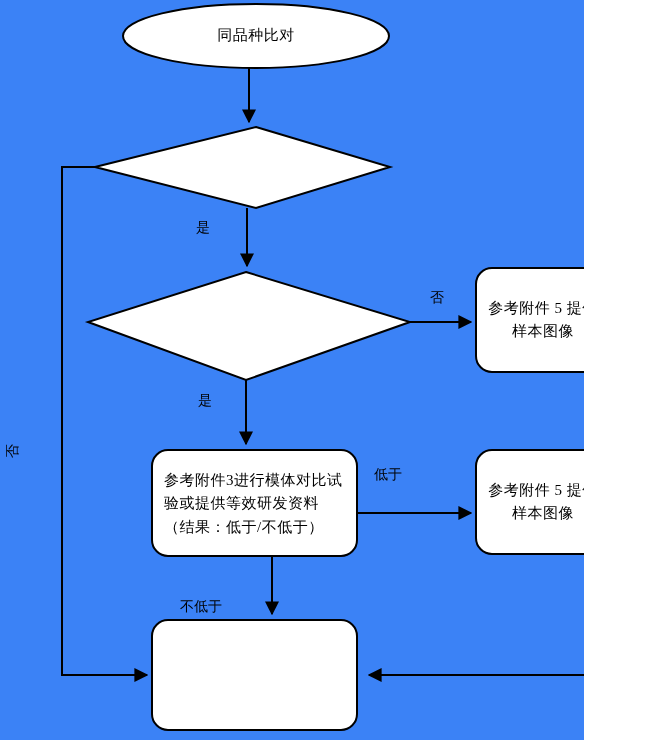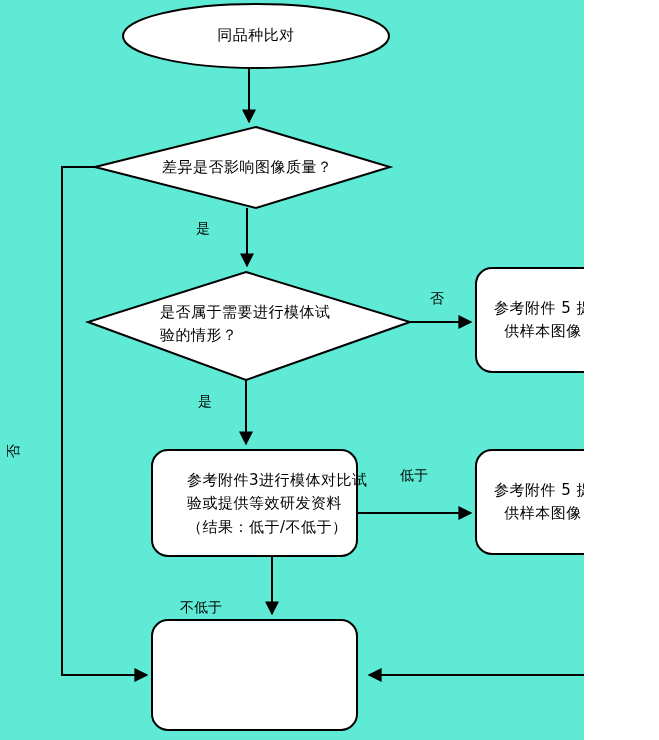--- a/index.html
+++ b/index.html
@@ -7,22 +7,23 @@
     padding: 0;
     background: #ffffff;
   }
   body {
     font-family: "DejaVu Sans", "Liberation Sans", sans-serif;
   }
   #flowchart-root {
     position: relative;
     width: 584px;
     height: 740px;
-    background: #5eead4;
+    background: #3b82f6;
     overflow: hidden;
+    font-family: Liberation Serif, serif;
   }
   svg.layer {
     position: absolute;
     left: 0;
     top: 0;
     width: 659px;
     height: 740px;
   }
   .node-text {
     position: absolute;
@@ -99,36 +100,34 @@
 
     <path class="conn" d="M 272 556 L 272 614" marker-end="url(#arrow)"></path>
 
     <path class="conn" d="M 608 325 L 643 325 L 643 675 L 369 675" marker-end="url(#arrow)"></path>
 
     <path class="conn" d="M 608 513 L 641 513" marker-end="url(#arrow)"></path>
   </svg>
 
   <div class="node-text" style="left:140px; top:18px; width:232px; height:36px;">同品种比对</div>
 
-  <div class="node-text" style="left:162px; top:140px; width:180px; height:56px; justify-content:flex-start; text-align:left;">差异是否影响图像质量？</div>
 
-  <div class="node-text" style="left:160px; top:296px; width:175px; height:56px; justify-content:flex-start; text-align:left;">是否属于需要进行模体试验的情形？</div>
 
-  <div class="node-text" style="left:164px; top:460px; width:182px; height:88px; justify-content:flex-start; text-align:left;margin-left:23px;">参考附件3进行模体对比试验或提供等效研发资料（结果：低于/不低于）</div>
+  <div class="node-text" style="left:164px; top:460px; width:182px; height:88px; justify-content:flex-start; text-align:left;">参考附件3进行模体对比试验或提供等效研发资料（结果：低于/不低于）</div>
 
   <div class="node-text" style="left:487px; top:278px; width:112px; height:84px;">参考附件 5 提供样本图像</div>
 
   <div class="node-text" style="left:487px; top:460px; width:112px; height:84px;">参考附件 5 提供样本图像</div>
 
 
   <div class="edge-label" style="left:196px; top:221px;">是</div>
 
   <div class="edge-label vertical" style="left:6px; top:458px;">否</div>
 
   <div class="edge-label" style="left:198px; top:394px;">是</div>
 
   <div class="edge-label" style="left:430px; top:291px;">否</div>
 
-  <div class="edge-label" style="left:400px; top:468px;text-align:right;">低于</div>
+  <div class="edge-label" style="left:374px; top:468px;text-align:right;">低于</div>
 
   <div class="edge-label" style="left:180px; top:600px;">不低于</div>
 
 </div>
 
 </body></html>

